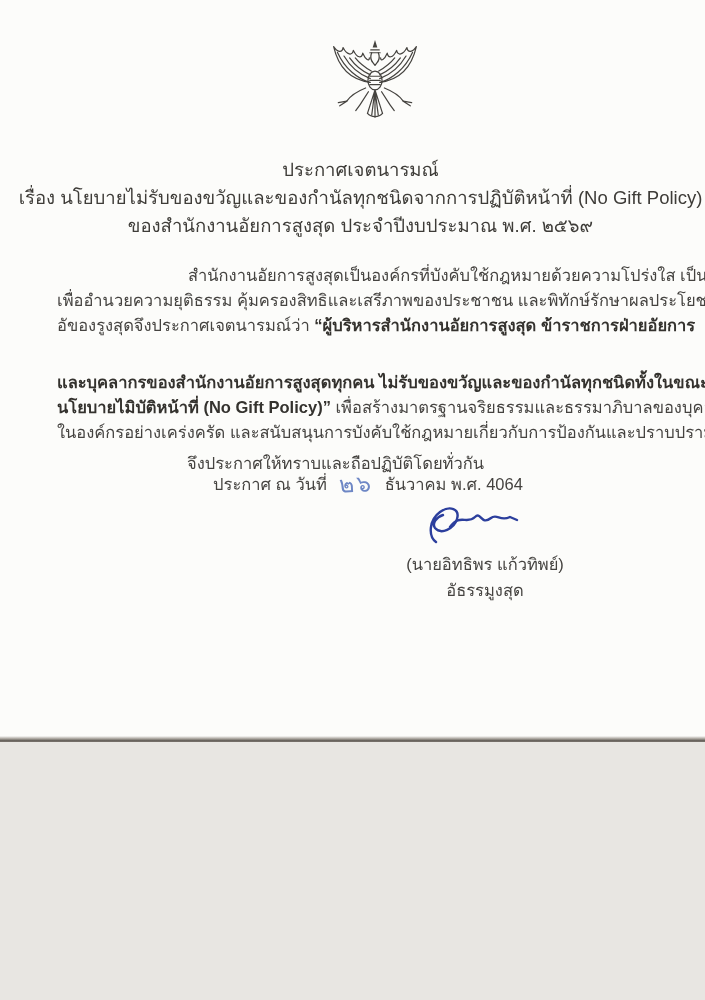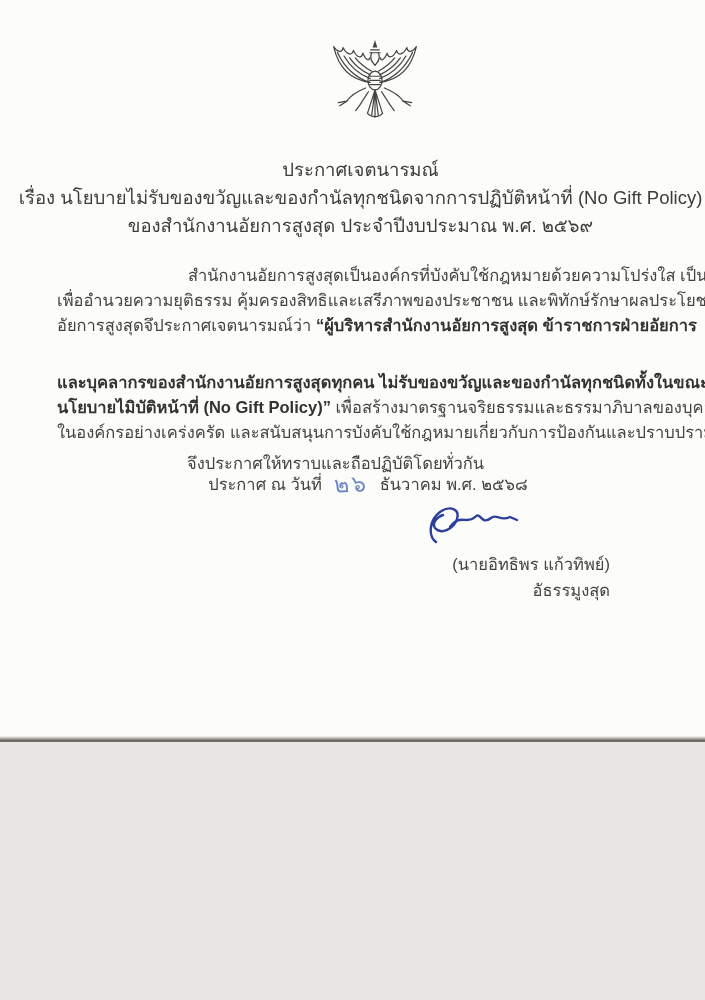--- a/index.html
+++ b/index.html
@@ -52,21 +52,21 @@
     letter-spacing:2px;
   }
   
   .signature{
     position:absolute;left:420px;top:500px;width:110px;height:50px;
   }
   .signature svg{width:100%;height:100%;}
   
   .name-block{
     position:absolute;left:360px;top:551px;width:250px;
-    text-align:right;font-size:16.5px;line-height:26px;color:#454340;
+    text-align:center;font-size:16.5px;line-height:26px;color:#454340;
   }
   
   .scan-edge{
     position:absolute;left:0;bottom:0;width:705px;height:6px;
     background:linear-gradient(to bottom, rgba(180,175,168,0) 0%, #a9a49d 45%, #5f5a54 80%, #837d76 100%);
   }
 </style>
 </head>
 <body>
 
@@ -105,29 +105,29 @@
 
   <div class="title-block">
     <div>ประกาศเจตนารมณ์</div>
     <div>เรื่อง นโยบายไม่รับของขวัญและของกำนัลทุกชนิดจากการปฏิบัติหน้าที่ (No Gift Policy)</div>
     <div>ของสำนักงานอัยการสูงสุด ประจำปีงบประมาณ พ.ศ. ๒๕๖๙</div>
   </div>
 
   <div class="body-block">
     <div class="body-line indent">สำนักงานอัยการสูงสุดเป็นองค์กรที่บังคับใช้กฎหมายด้วยความโปร่งใส เป็นธรรม</div>
     <div class="body-line">เพื่ออำนวยความยุติธรรม คุ้มครองสิทธิและเสรีภาพของประชาชน และพิทักษ์รักษาผลประโยชน์ของรัฐ</div>
-    <div class="body-line"><span>อัยการสูงสุดจึประกาศเจตนารมณ์ว่า </span><span class="bold-seg">“ผู้บริหารสำนักงานอัยการสูงสุด ข้าราชการฝ่ายอัยการ</span></div>
+    <div class="body-line"><span>อัของรูงสุดจึงประกาศเจตนารมณ์ว่า </span><span class="bold-seg">“ผู้บริหารสำนักงานอัยการสูงสุด ข้าราชการฝ่ายอัยการ</span></div>
     <div class="body-line bold-seg">และบุคลากรของสำนักงานอัยการสูงสุดทุกคน ไม่รับของขวัญและของกำนัลทุกชนิดทั้งในขณะ ก่อน และหลัง</div>
     <div class="body-line"><span class="bold-seg">นโยบายไมิบัติหน้าที่ (No Gift Policy)”</span><span> เพื่อสร้างมาตรฐานจริยธรรมและธรรมาภิบาลของบุคลากร</span></div>
     <div class="body-line">ในองค์กรอย่างเคร่งครัด และสนับสนุนการบังคับใช้กฎหมายเกี่ยวกับการป้องกันและปราบปรามการทุจริต</div>
     <div class="closing-line">จึงประกาศให้ทราบและถือปฏิบัติโดยทั่วกัน</div>
   </div>
 
   <div class="date-line">
-    <span>ประกาศ  ณ วันที่</span><span class="hand-day" style="color:#6e87c5">๒๖</span><span>ธันวาคม  พ.ศ. ๒๕๖๘</span>
+    <span>ประกาศ  ณ วันที่</span><span class="hand-day" style="color:#6e87c5">๒๖</span><span>ธันวาคม  พ.ศ. 4064</span>
   </div>
 
   <div class="signature">
     <svg viewBox="0 0 110 50" xmlns="http://www.w3.org/2000/svg">
       <g stroke="#2c3f9d" fill="none" stroke-width="2.4" stroke-linecap="round" stroke-linejoin="round">
         <path d="M16,42 C8,36 9,20 20,12 C30,5 40,9 37,19 C34,29 21,35 15,28 C12,24 16,17 23,15"></path>
         <path d="M30,27 C40,13 47,25 55,17 C61,11 61,26 71,18 C77,13 80,22 90,17 L97,20"></path>
       </g>
     </svg>
   </div>

